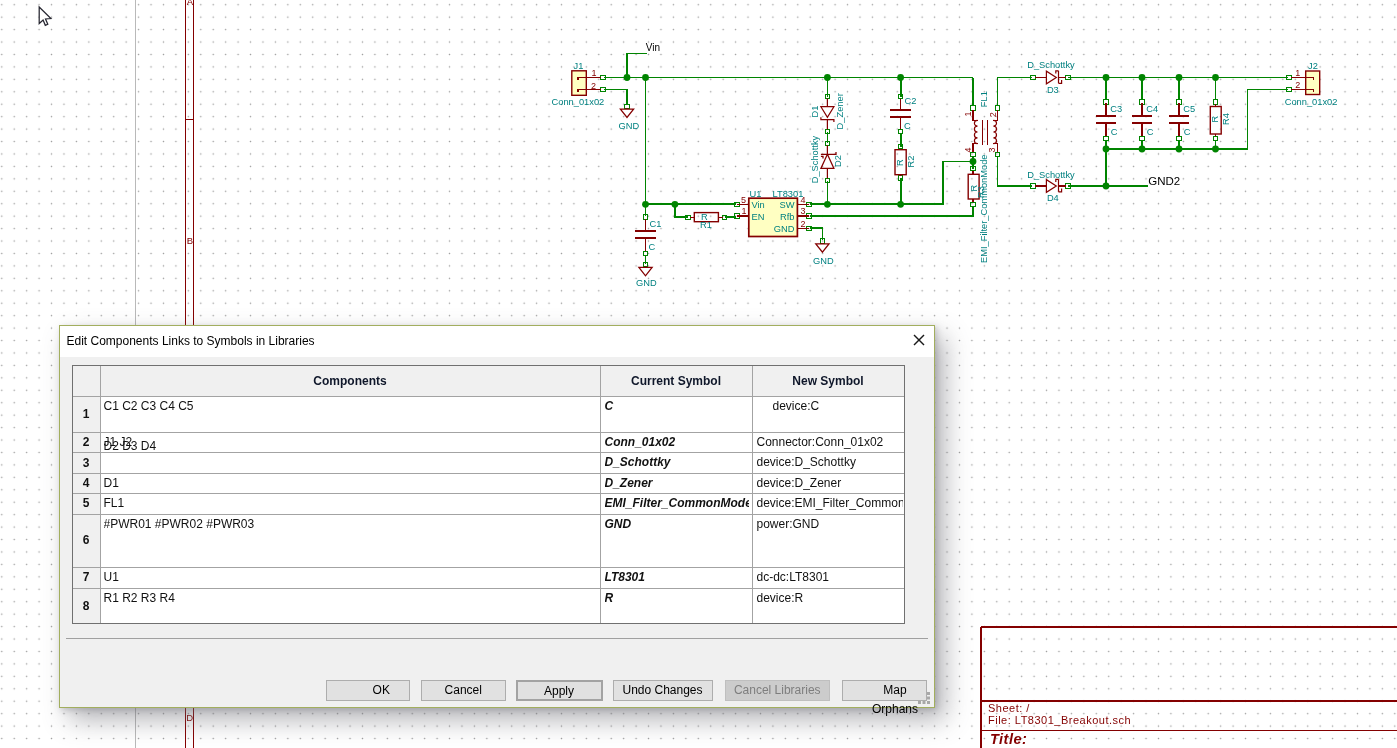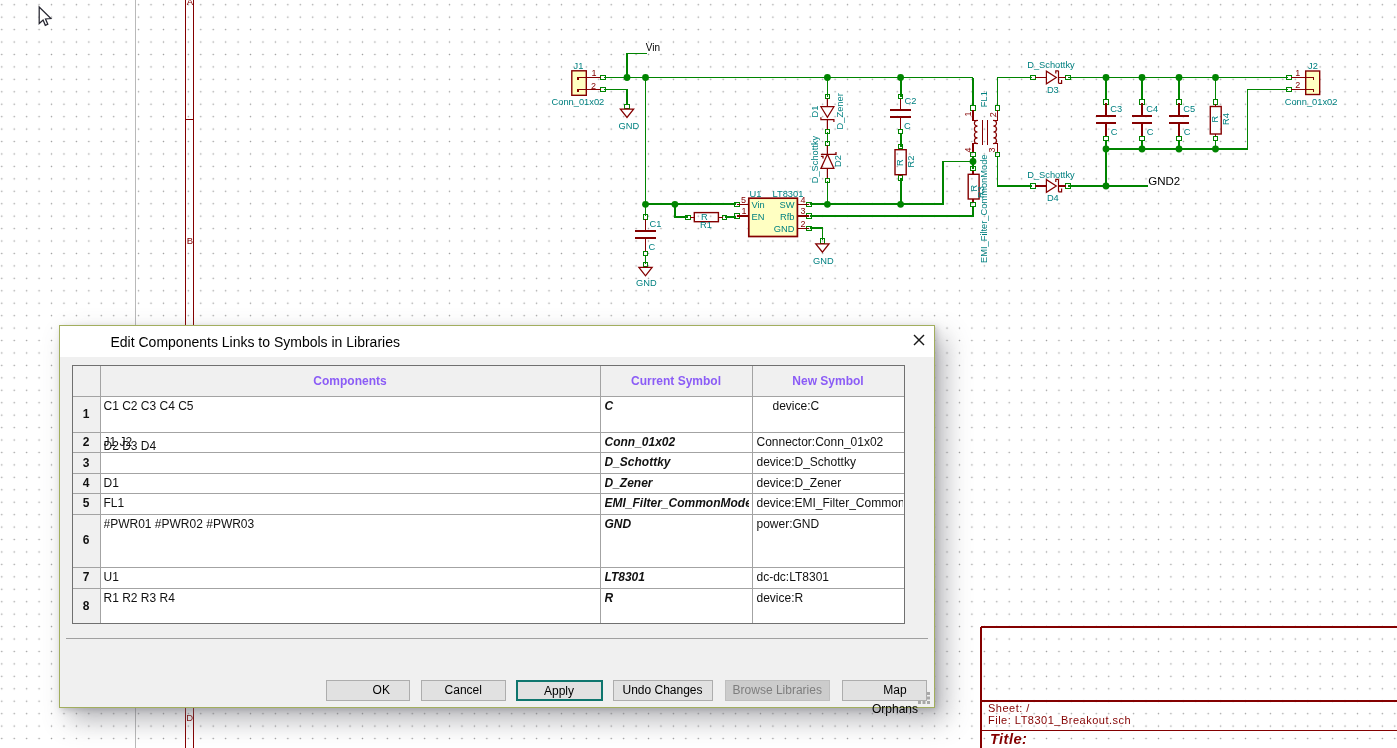--- a/index.html
+++ b/index.html
@@ -8,34 +8,34 @@
   #canvas{position:absolute;left:0;top:0;width:1397px;height:748px;
     background-image:radial-gradient(circle, #9d9d9d 0.8px, rgba(255,255,255,0) 1.0px);
     background-size:12.45px 12.45px;background-position:8px -1.5px;}
   #schsvg{position:absolute;left:0;top:0;}
   
   #dlg{position:absolute;left:58.5px;top:324.5px;width:874px;height:381px;
        background:#f0f0f0;border:1px solid #a2ae5e;
        box-shadow:10px 12px 24px rgba(90,90,100,0.45), 2px 2px 6px rgba(120,120,130,0.35);
        font-family:"Liberation Sans",sans-serif;}
   #titlebar{position:absolute;left:0;top:0;width:100%;height:31px;background:#ffffff;}
-  #titlebar .t{position:absolute;left:7px;top:8px;font-size:14px;color:#000;margin-left:44px;}
+  #titlebar .t{position:absolute;left:7px;top:8px;font-size:12px;color:#000;}
   #closex{position:absolute;right:8.5px;top:8px;}
   #tbl{position:absolute;left:12px;top:39px;width:831px;height:257px;
        border:1px solid #707070;background:#ffffff;}
   .hl{position:absolute;background:#a3a3a3;}
   .celltxt{position:absolute;font-size:12px;color:#111;white-space:nowrap;overflow:hidden;}
   .num{position:absolute;font-size:12px;font-weight:bold;color:#111;text-align:center;}
   .cur{font-weight:bold;font-style:italic;}
-  .hdr{position:absolute;font-size:12px;font-weight:bold;color:#8b5cf6;text-align:center;}
+  .hdr{position:absolute;font-size:12px;font-weight:bold;color:#0f172a;text-align:center;}
   #warn{position:absolute;left:0;width:100%;top:323.5px;text-align:center;
         font-size:12px;font-weight:bold;color:#000;}
   .btn{position:absolute;top:354px;height:21px;background:#e1e1e1;border:1px solid #adadad;
        font-size:12px;color:#000;text-align:center;line-height:19px;box-sizing:border-box;}
-  .btn.default{border:2px solid #0f766e;}
+  .btn.default{border:2px solid #a3a3a3;}
   .btn.disabled{background:#cccccc;border:1px solid #bfbfbf;color:#7e7e7e;}
 </style>
 </head>
 <body>
 <div id="canvas"></div>
 <svg id="schsvg" width="1397" height="748" viewBox="0 0 1397 748">
 <g shape-rendering="crispEdges">
 <line x1="135.5" y1="0" x2="135.5" y2="748" stroke="#b9b9b9" stroke-width="1"></line>
 <g stroke="#840000" stroke-width="1.3">
 <line x1="185.5" y1="0" x2="185.5" y2="748"></line>
@@ -418,18 +418,18 @@
       <rect x="10" y="11" width="3" height="3"></rect>
         <rect x="5.5" y="11" width="3" height="3"></rect>
       <rect x="1" y="11" width="3" height="3"></rect>
         <rect x="5.5" y="6.5" width="3" height="3"></rect>
     </g>
   </svg>
   <div class="btn" style="left:266.5px;width:83.5px;padding-left:27px;">OK</div>
   <div class="btn" style="left:361.5px;width:84.5px;">Cancel</div>
   <div class="btn default" style="left:456px;width:87px;">Apply</div>
   <div class="btn" style="left:553px;width:100px;">Undo Changes</div>
-  <div class="btn disabled" style="left:665px;width:105.5px;">Browse Libraries</div>
+  <div class="btn disabled" style="left:665px;width:105.5px;">Cancel Libraries</div>
   <div class="btn" style="left:782px;width:85px;padding-left:22px;">Map Orphans</div>
 </div>
 <svg id="cursor" width="20" height="24" viewBox="0 0 20 24" style="position:absolute;left:36px;top:4px;">
   <polygon points="3.2,3 3.2,19.5 7.1,16 9.3,21.3 11.8,20.2 9.5,15 14.9,14.5" fill="#ffffff" stroke="#262630" stroke-width="1.25"></polygon>
 </svg>
 
 </body></html>

